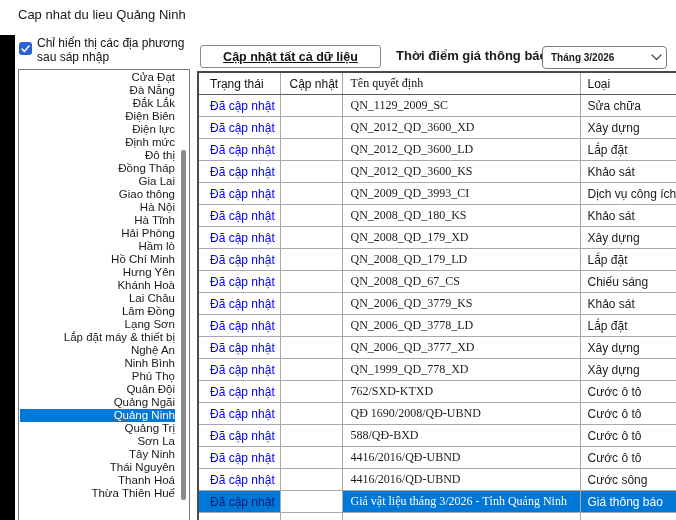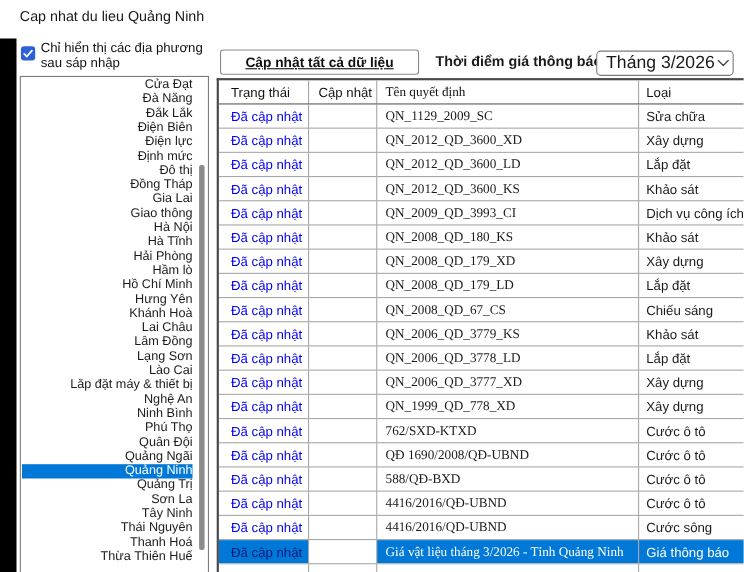--- a/index.html
+++ b/index.html
@@ -47,21 +47,21 @@
     font-size: 13px; font-weight: bold; white-space: nowrap;
   }
   .combo {
     position: absolute; left: 542px; top: 46px;
     width: 125px; height: 23px; box-sizing: border-box;
     background: #ffffff; border: 1px solid #7a7a7a; border-radius: 4px;
     display: flex; align-items: center;
   }
   .combo-text {
     flex: 1; padding-left: 8px;
-    font-size: 16px; font-weight: normal; white-space: nowrap;
+    font-size: 10px; font-weight: bold; white-space: nowrap;
   }
   .combo-chevron { width: 20px; display: flex; justify-content: center; }
   
   .listbox {
     position: absolute; left: 18px; top: 69px;
     width: 172px; height: 458px; box-sizing: border-box;
     background: #ffffff; border: 1px solid #7a7a7a;
     overflow: hidden;
   }
   .list-items { position: absolute; left: 1px; top: 1px; right: 14px; }
@@ -145,21 +145,20 @@
         <div class="list-item">Hà Nội</div>
         <div class="list-item">Hà Tĩnh</div>
         <div class="list-item">Hải Phòng</div>
         <div class="list-item">Hầm lò</div>
         <div class="list-item">Hồ Chí Minh</div>
         <div class="list-item">Hưng Yên</div>
         <div class="list-item">Khánh Hoà</div>
         <div class="list-item">Lai Châu</div>
         <div class="list-item">Lâm Đồng</div>
         <div class="list-item">Lạng Sơn</div>
-        <div class="list-item">Lào Cai</div>
         <div class="list-item">Lắp đặt máy &amp; thiết bị</div>
         <div class="list-item">Nghệ An</div>
         <div class="list-item">Ninh Bình</div>
         <div class="list-item">Phú Thọ</div>
         <div class="list-item">Quân Đội</div>
         <div class="list-item">Quảng Ngãi</div>
         <div class="list-item selected">Quảng Ninh</div>
         <div class="list-item">Quảng Trị</div>
         <div class="list-item">Sơn La</div>
         <div class="list-item">Tây Ninh</div>

